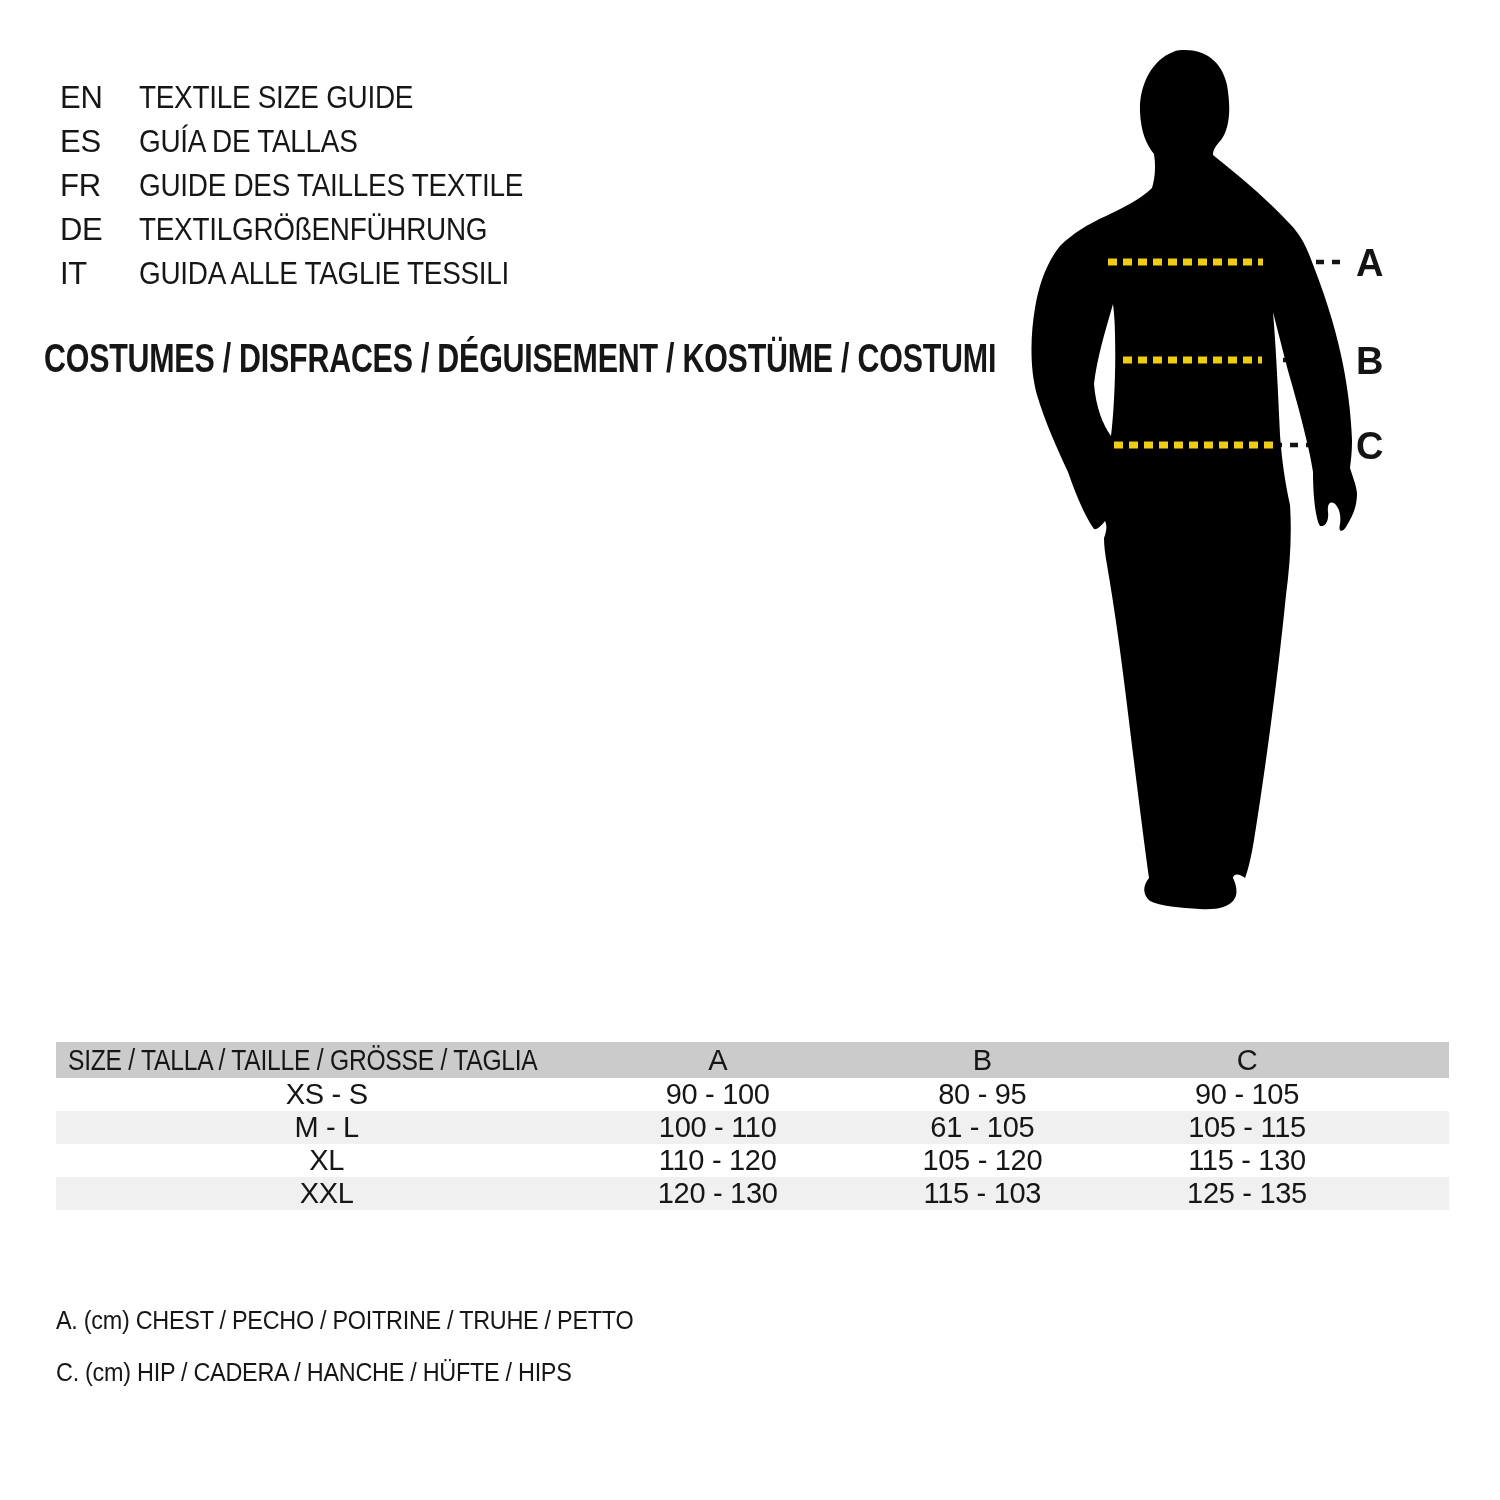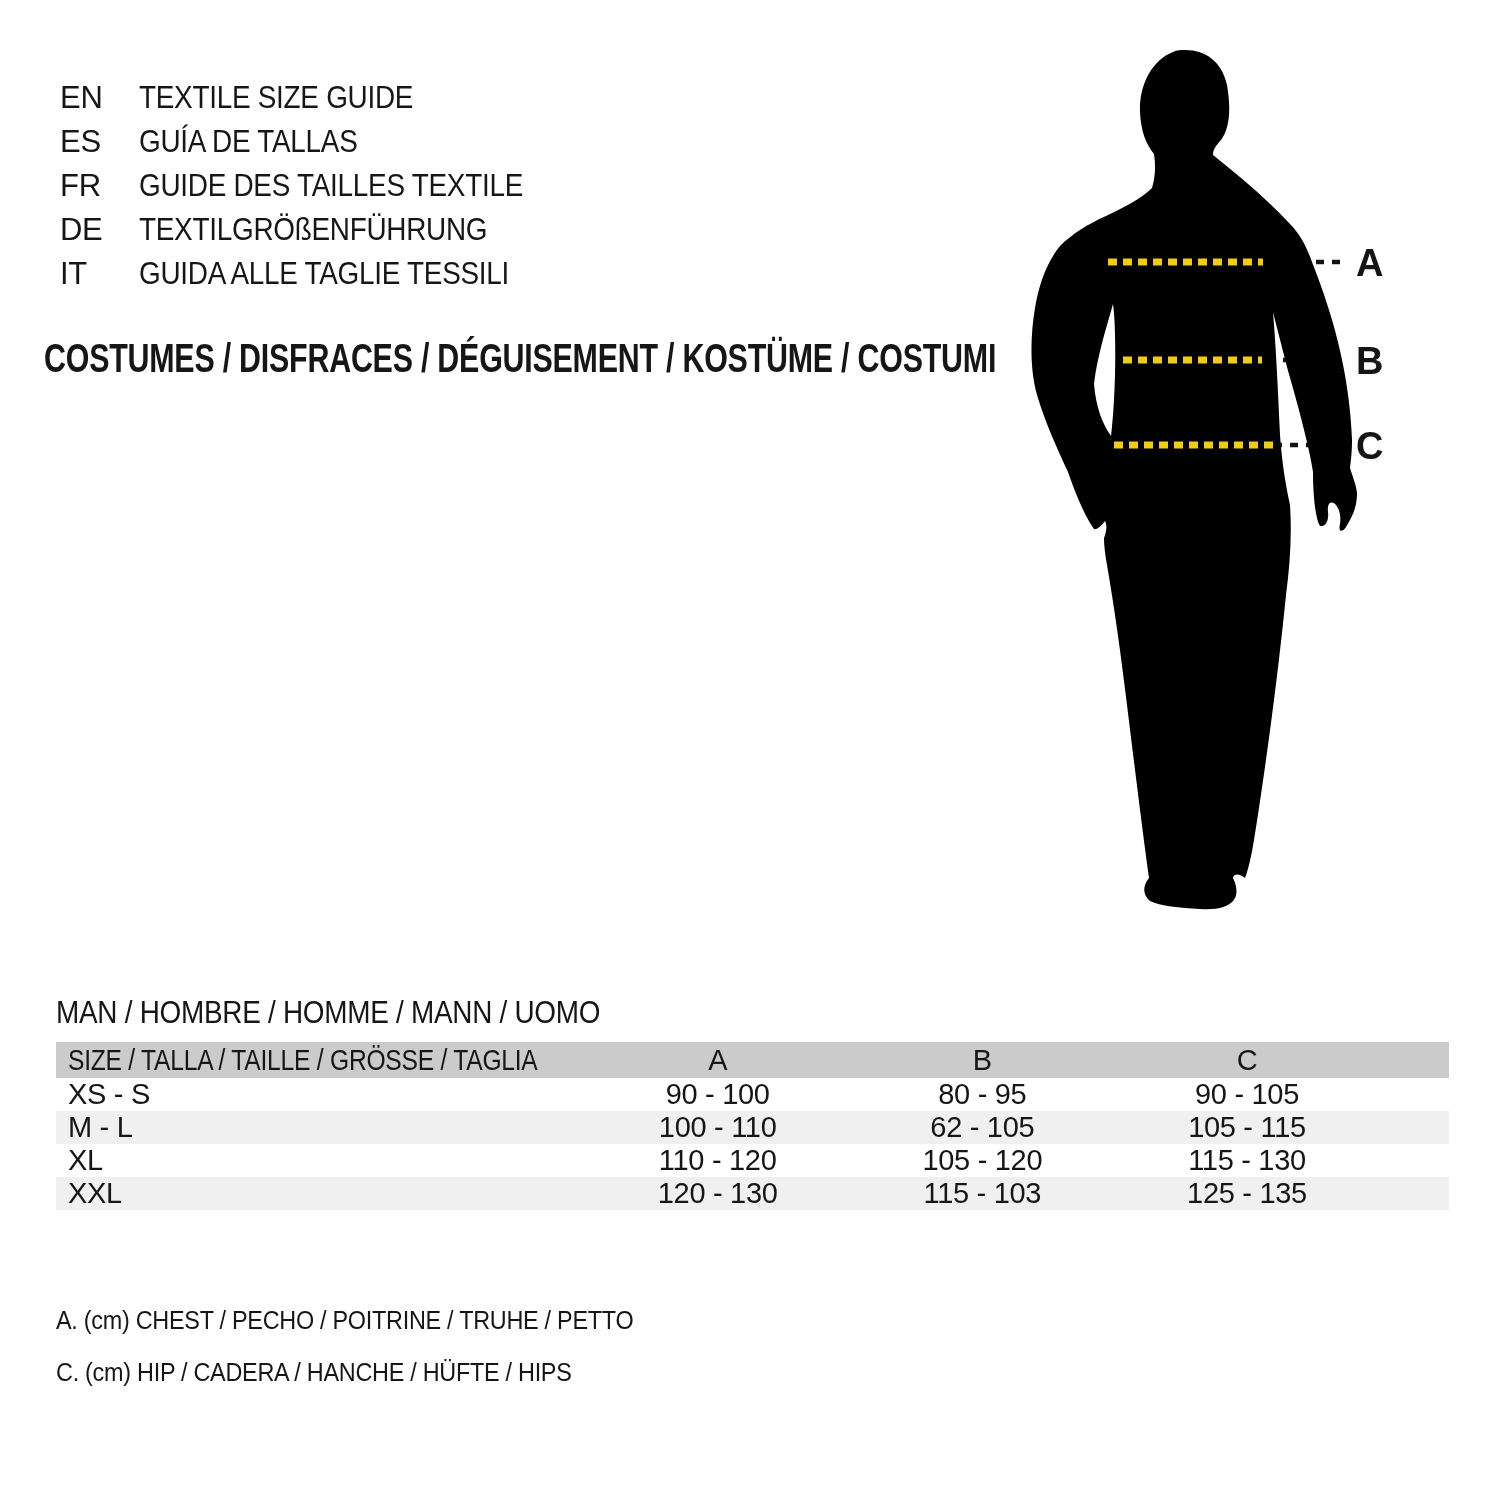--- a/index.html
+++ b/index.html
@@ -31,21 +31,21 @@
   .size-table {
     position:absolute; left:56px; top:1042px; width:1393px;
     border-collapse:collapse; table-layout:fixed;
     font-size:29px; letter-spacing:-0.3px;
   }
   .size-table th, .size-table td {
     font-weight:400; text-align:center; vertical-align:middle;
     height:24px; padding:0; overflow:hidden; white-space:nowrap;
   }
   .size-table thead th { background:#cbcbcb; height:36px; }
-  .size-table th.c-size, .size-table td.c-size { text-align:left; padding-left:12px; }
+  .size-table th.c-size, .size-table td.c-size { text-align:center; padding-left:12px; }
   .size-table tbody tr:nth-child(even) { background:#f0f0f0; }
 
   .legend { position:absolute; left:56px; top:1294px; font-size:26px; line-height:52px; letter-spacing:-0.3px; }
   .legend-row { white-space:nowrap; }
 </style>
 </head>
 <body>
 
 <div class="page">
 
@@ -111,23 +111,20 @@
         <line x1="123" y1="320" x2="262" y2="320" stroke-width="7" stroke-dasharray="9 6" stroke="#efcd13"></line>
         <line x1="114" y1="405" x2="277" y2="405" stroke-width="7" stroke-dasharray="9 6" stroke="#efcd13"></line>
       </g>
 
       <text class="measure-label" x="356" y="236">A</text>
       <text class="measure-label" x="356" y="334">B</text>
       <text class="measure-label" x="356" y="419">C</text>
     </svg>
   </div>
 
-  <div class="section-title">
-    <span class="sx90">MAN / HOMBRE / HOMME / MANN / UOMO</span>
-  </div>
 
   <table class="size-table">
     <colgroup>
       <col style="width:38%">
         <col style="width:19%">
         <col style="width:19%">
         <col style="width:19%">
         <col style="width:5%">
     </colgroup>
     <thead>
@@ -145,21 +142,21 @@
       <tr>
         <td class="c-size">XS - S</td>
         <td>90 - 100</td>
         <td>80 - 95</td>
         <td>90 - 105</td>
         <td></td>
       </tr>
       <tr>
         <td class="c-size">M - L</td>
         <td>100 - 110</td>
-        <td>62 - 105</td>
+        <td>61 - 105</td>
         <td>105 - 115</td>
         <td></td>
       </tr>
       <tr>
         <td class="c-size">XL</td>
         <td>110 - 120</td>
         <td>105 - 120</td>
         <td>115 - 130</td>
         <td></td>
       </tr>

